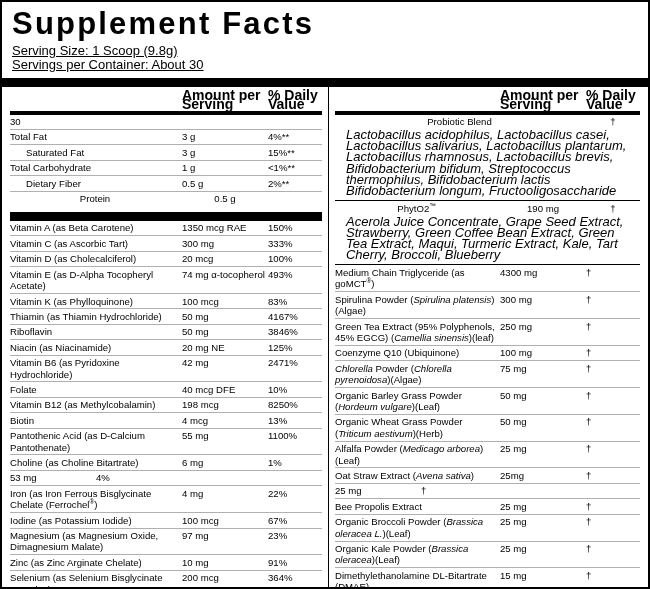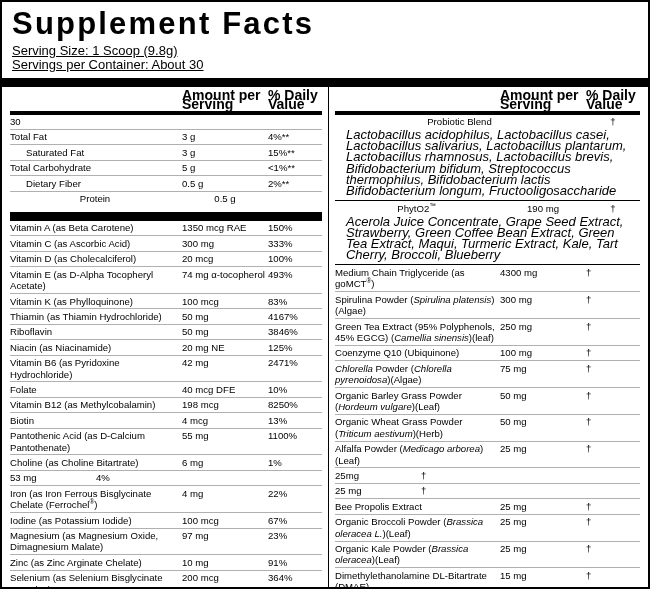--- a/index.html
+++ b/index.html
@@ -104,21 +104,21 @@
             <div class="amt">3 g</div>
             <div class="dv">4%**</div>
           </div>
           <div class="row">
             <div class="nm indent">Saturated Fat</div>
             <div class="amt">3 g</div>
             <div class="dv">15%**</div>
           </div>
           <div class="row">
             <div class="nm">Total Carbohydrate</div>
-            <div class="amt">5 g</div>
+            <div class="amt">1 g</div>
             <div class="dv">&lt;1%**</div>
           </div>
           <div class="row">
             <div class="nm indent">Dietary Fiber</div>
             <div class="amt">0.5 g</div>
             <div class="dv">2%**</div>
           </div>
           <div class="row nb">
             <div class="nm">Protein</div>
             <div class="amt">0.5 g</div>
@@ -126,21 +126,21 @@
           </div>
         </div>
       <div class="rulethick"></div>
       <div id="vitamins">
           <div class="row">
             <div class="nm">Vitamin A (as Beta Carotene)</div>
             <div class="amt">1350 mcg RAE</div>
             <div class="dv">150%</div>
           </div>
           <div class="row">
-            <div class="nm">Vitamin C (as Ascorbic Acid)</div>
+            <div class="nm">Vitamin C (as Ascorbic Tart)</div>
             <div class="amt">300 mg</div>
             <div class="dv">333%</div>
           </div>
           <div class="row">
             <div class="nm">Vitamin D (as Cholecalciferol)</div>
             <div class="amt">20 mcg</div>
             <div class="dv">100%</div>
           </div>
           <div class="row">
             <div class="nm">Vitamin E (as D-Alpha Tocopheryl Acetate)</div>
@@ -296,20 +296,21 @@
             <div class="nm">Organic Wheat Grass Powder (<i>Triticum aestivum</i>)(Herb)</div>
             <div class="amt">50 mg</div>
             <div class="dv">†</div>
           </div>
           <div class="row">
             <div class="nm">Alfalfa Powder (<i>Medicago arborea</i>)(Leaf)</div>
             <div class="amt">25 mg</div>
             <div class="dv">†</div>
           </div>
           <div class="row">
+            <div class="nm">Oat Straw Extract (<i>Avena sativa</i>)</div>
             <div class="amt">25mg</div>
             <div class="dv">†</div>
           </div>
           <div class="row">
             <div class="amt">25 mg</div>
             <div class="dv">†</div>
           </div>
           <div class="row">
             <div class="nm">Bee Propolis Extract</div>
             <div class="amt">25 mg</div>

